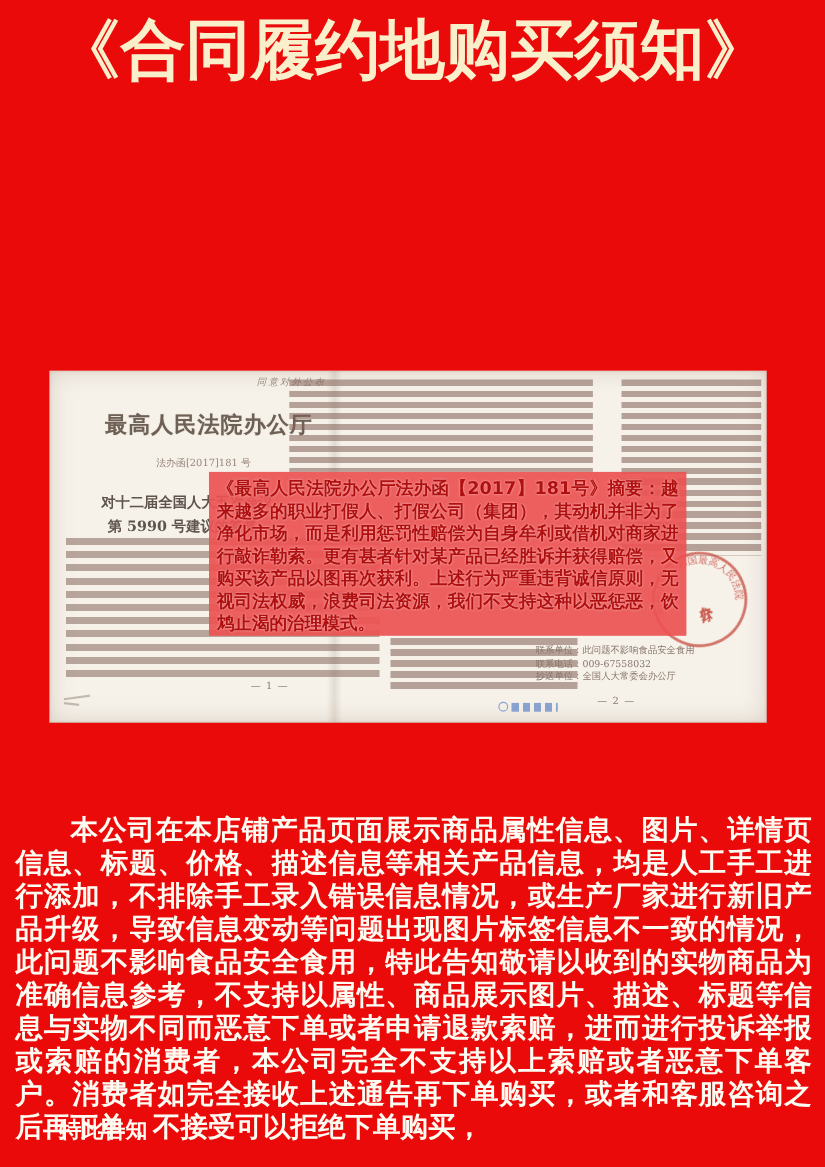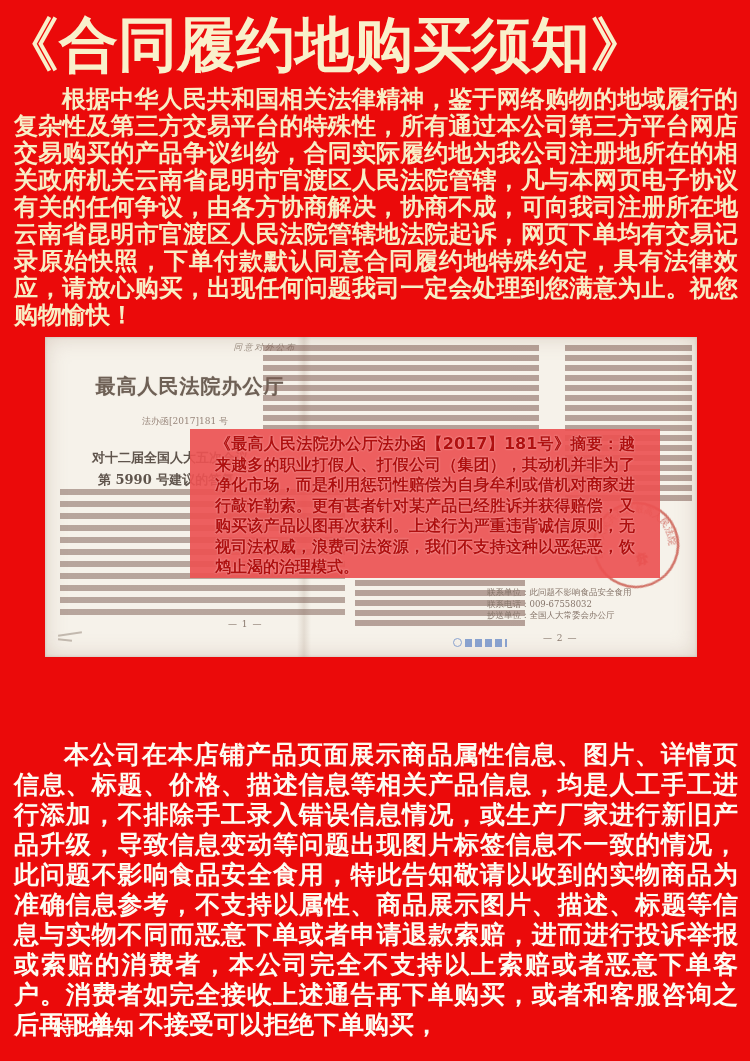--- a/index.html
+++ b/index.html
@@ -3,21 +3,21 @@
 <meta charset="utf-8">
 <style>
   html,body{margin:0;padding:0;background:#880000;}
   #stage{
     position:relative;width:750px;height:1061px;overflow:hidden;
     background:#eb0a0a;
     font-family:"DejaVu Sans",sans-serif;
   }
   
   .main-title{
-    position:absolute;left:0;top:6px;width:750px;
+    position:absolute;left:0;top:6px;width:750px;text-align:center;
     font-size:59px;font-weight:bold;line-height:78px;letter-spacing:0;
     color:#f9f0cb;white-space:nowrap;
   }
   .intro-para{
     position:absolute;left:14px;top:86px;width:724px;
     font-size:24px;font-weight:bold;line-height:27px;
     color:#f8eec6;text-align:justify;text-justify:inter-character;
     text-indent:2em;
   }
   
@@ -82,21 +82,21 @@
     position:absolute;left:0;top:14px;width:92px;height:64px;
     display:flex;align-items:center;justify-content:center;
     writing-mode:vertical-rl;text-orientation:upright;
     font-size:12px;font-weight:bold;color:#c4453a;letter-spacing:2px;
     font-family:"DejaVu Serif",serif;
   }
   
   .quote-box{
     position:absolute;left:190px;top:429px;width:420px;height:139px;
     background:rgba(236,82,82,.92);
-    padding:5px 25px;z-index:5;
+    padding:5px 7px;z-index:5;
     font-size:16px;font-weight:bold;line-height:20.5px;color:#b01010;
     text-align:justify;text-justify:inter-character;
     text-shadow:0 0 2px rgba(255,235,235,.75);
   }
   
   .notice-heading{
     position:absolute;left:0;top:668px;width:750px;text-align:center;
     font-size:56px;font-weight:bold;line-height:64px;letter-spacing:4px;
     color:#fdfaee;white-space:nowrap;
   }
@@ -117,21 +117,20 @@
     filter:blur(.5px);
   }
 </style>
 </head>
 <body>
 
 <div id="stage">
 
   <div class="main-title">《合同履约地购买须知》</div>
 
-  <div class="intro-para">根据中华人民共和国相关法律精神，鉴于网络购物的地域履行的复杂性及第三方交易平台的特殊性，所有通过本公司第三方平台网店交易购买的产品争议纠纷，合同实际履约地为我公司注册地所在的相关政府机关云南省昆明市官渡区人民法院管辖，凡与本网页电子协议有关的任何争议，由各方协商解决，协商不成，可向我司注册所在地云南省昆明市官渡区人民法院管辖地法院起诉，网页下单均有交易记录原始快照，下单付款默认同意合同履约地特殊约定，具有法律效应，请放心购买，出现任何问题我司一定会处理到您满意为止。祝您购物愉快！</div>
 
   <div class="document">
     <div class="fold"></div>
 
     <div class="publish-note">同意对外公布</div>
     <div class="letterhead">最高人民法院办公厅</div>
     <div class="doc-number">法办函[2017]181 号</div>
 
     <div class="subject">
       <div class="l1">对十二届全国人大五次会议</div>

